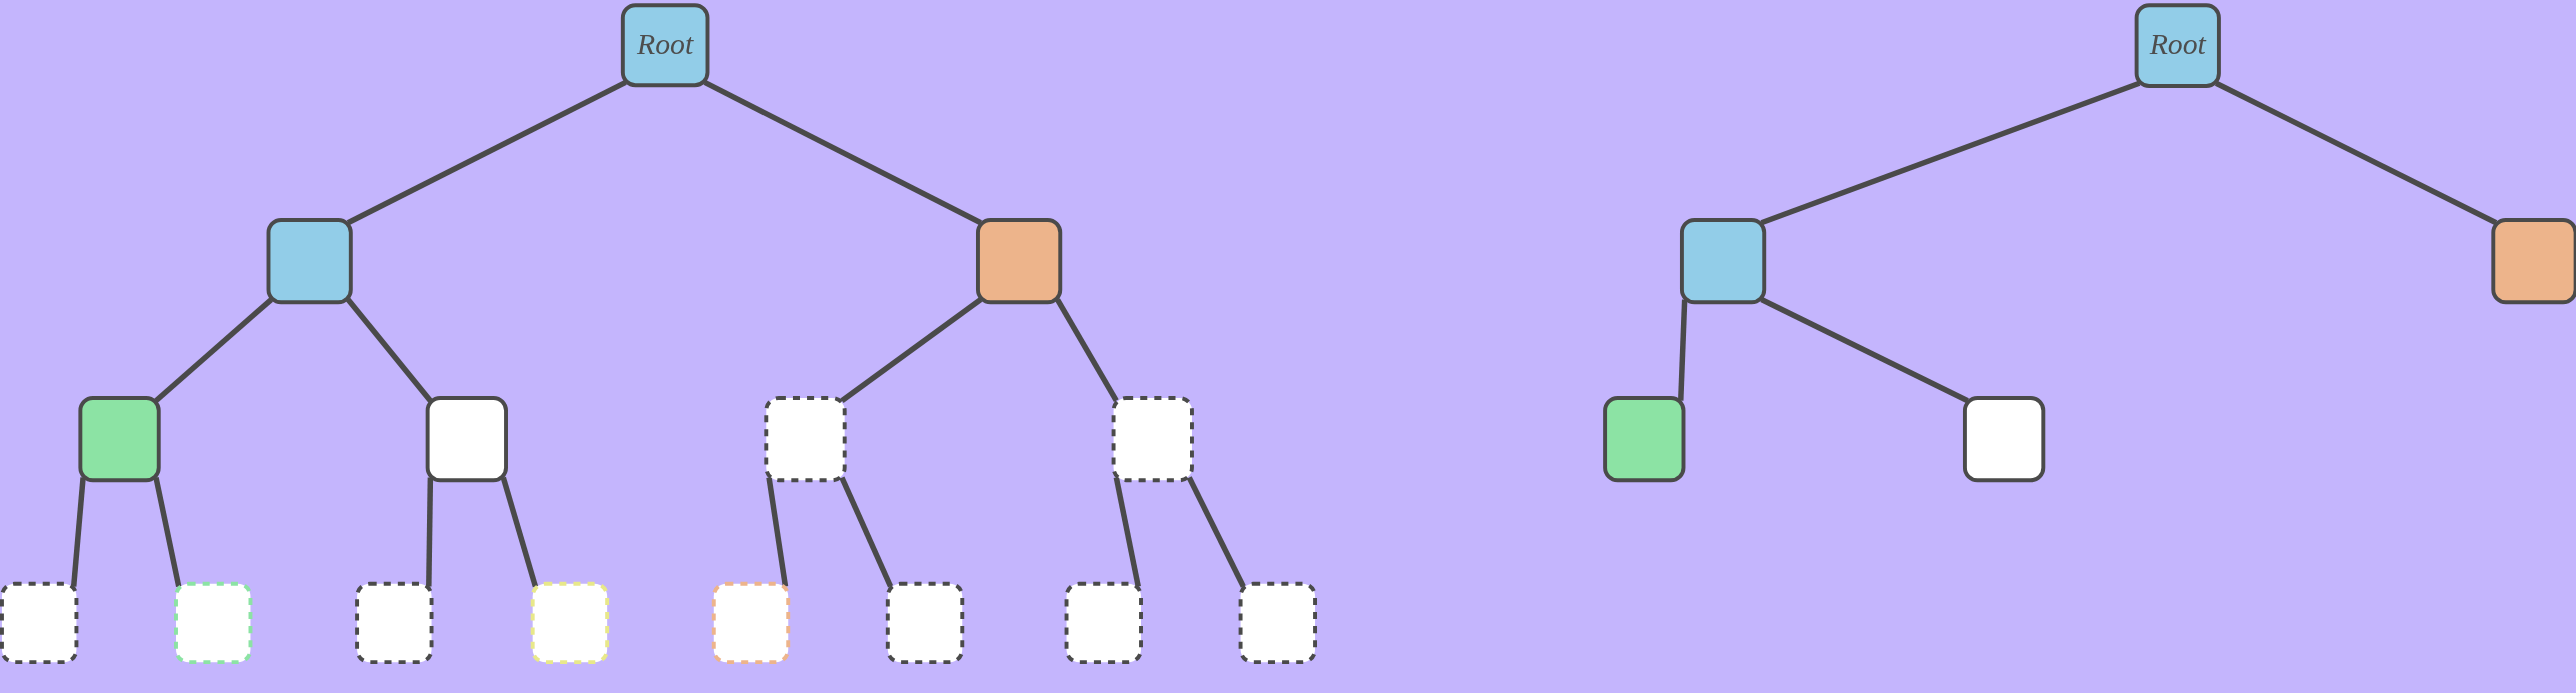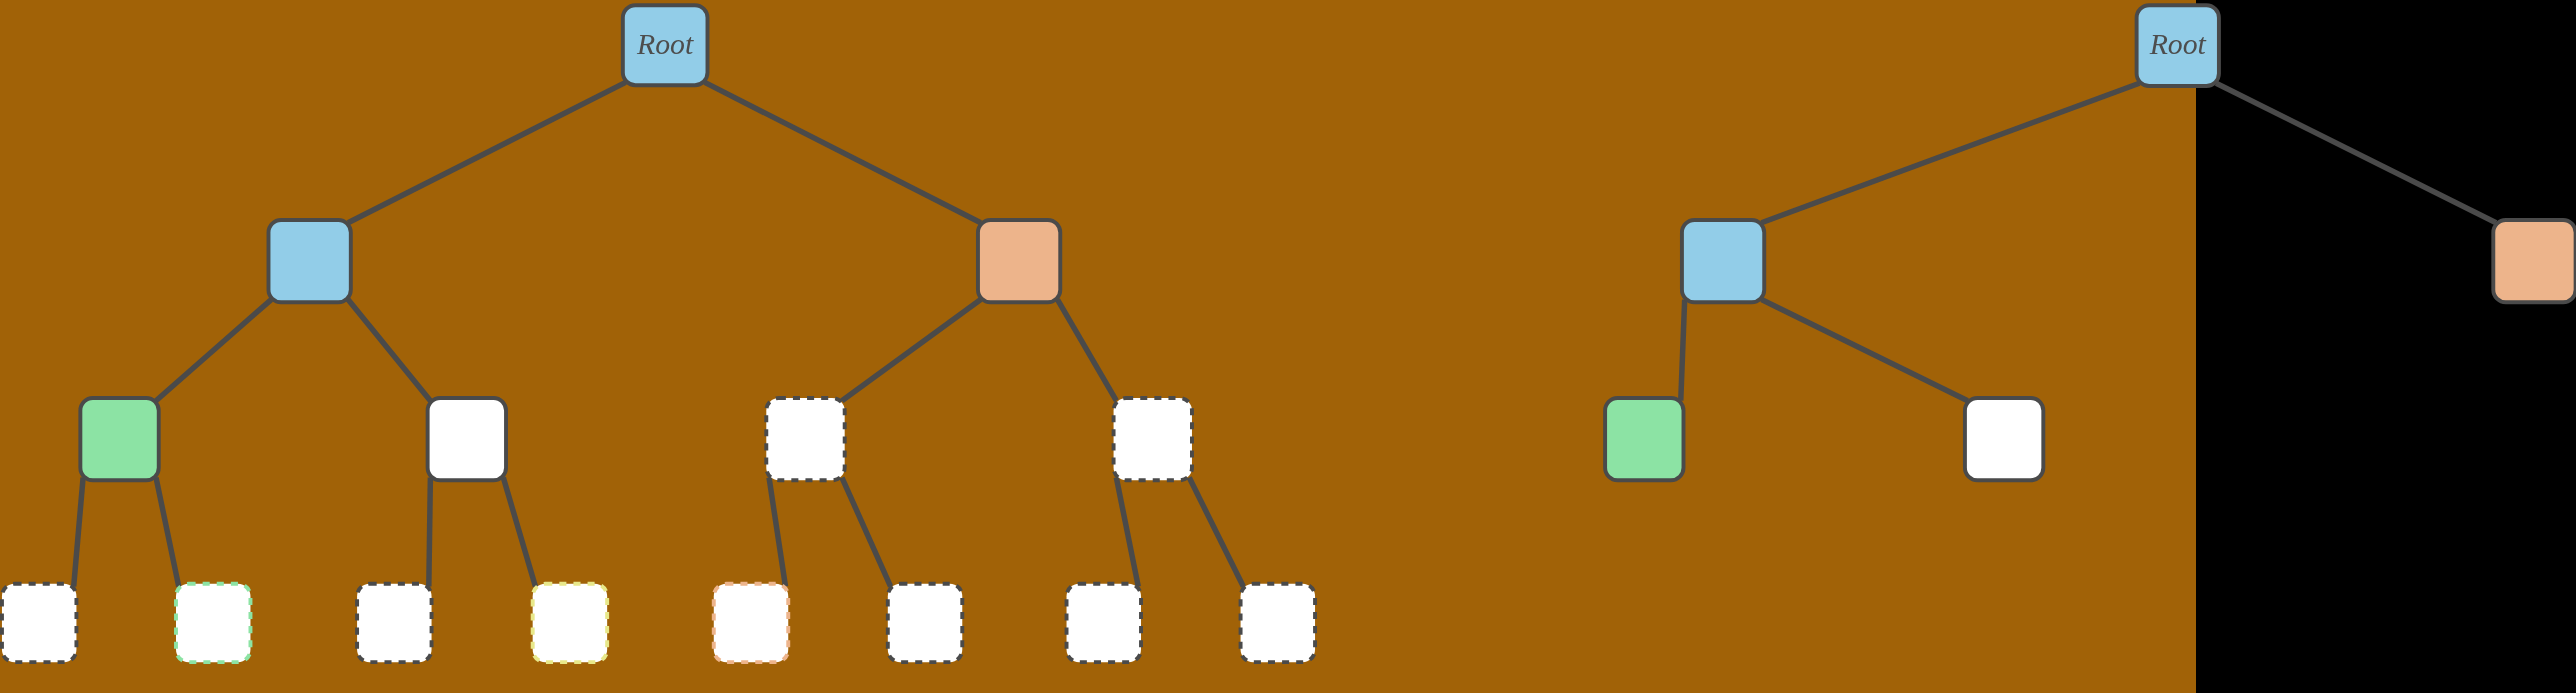--- a/index.html
+++ b/index.html
@@ -8,23 +8,23 @@
     background: #000000;
   }
   body {
     width: 2576px;
     height: 694px;
     overflow: hidden;
     font-family: "Liberation Serif", serif;
   }
   #canvas {
     position: relative;
-    width: 2196px;
+    width: 2576px;
     height: 694px;
-    background: #a16207;
+    background: #c4b5fd;
   }
   svg.tree-layer {
     position: absolute;
     top: 0;
     left: 0;
     width: 2576px;
     height: 694px;
     display: block;
   }
   .node-label {

